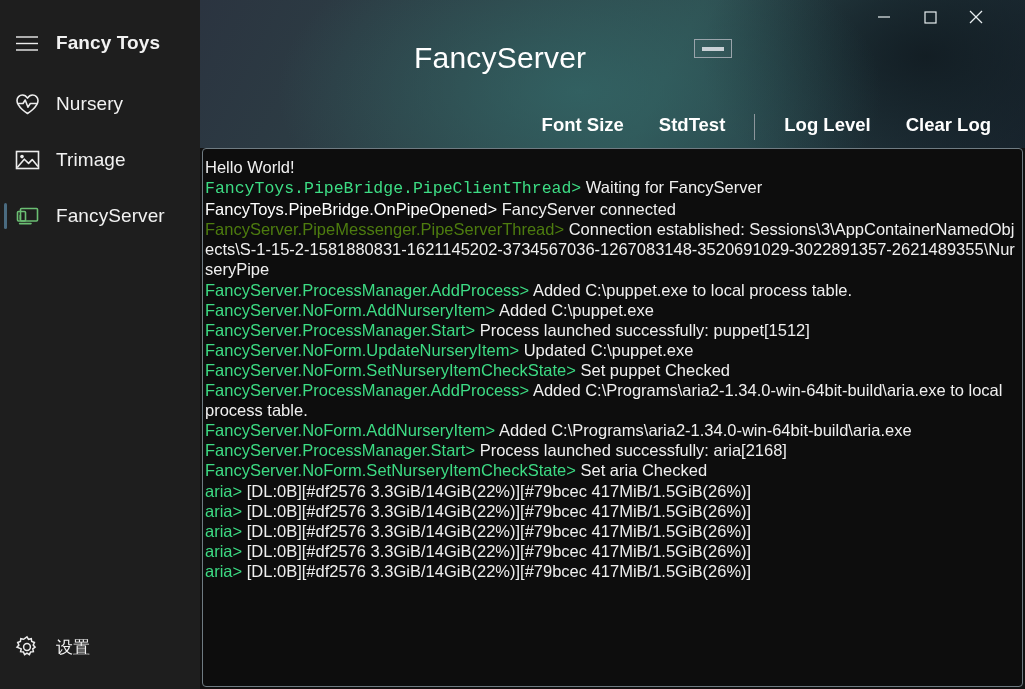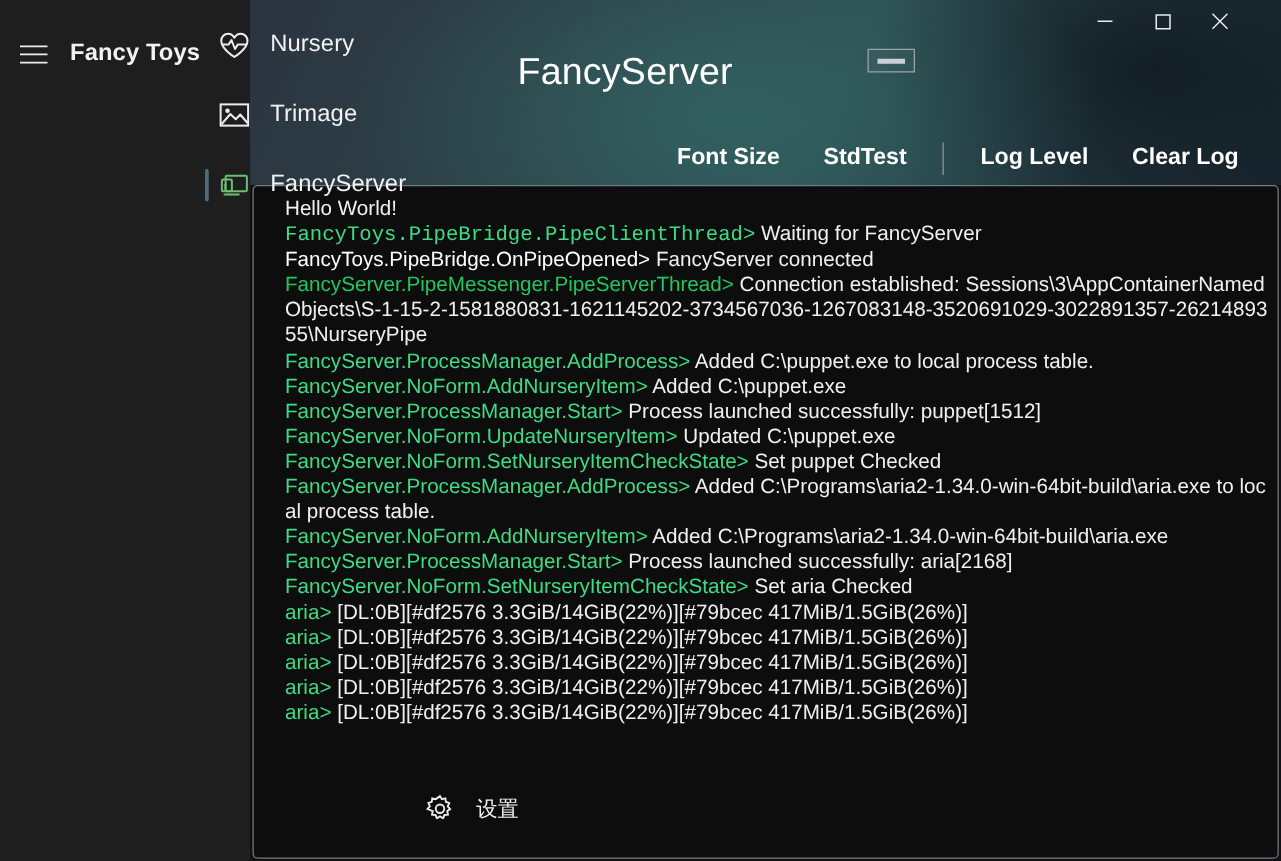--- a/index.html
+++ b/index.html
@@ -7,21 +7,21 @@
     width:1025px; height:689px; overflow:hidden;
     background:#000;
     font-family:"Liberation Sans", sans-serif;
   }
   #app { position:relative; width:1025px; height:689px; display:flex; background:#1c1c1c; }
 
   
   #sidebar {
     width:200px; height:689px; flex:0 0 200px;
     background:#1e1e1e;
-    display:flex; flex-direction:row;
+    display:flex; flex-direction:column;
     position:relative; z-index:5;
   }
   .nav-row {
     display:flex; align-items:center;
     height:48px; padding-left:14px; gap:16px;
     position:relative; cursor:default;
   }
   .nav-row .ic { width:26px; height:26px; flex:0 0 26px; display:flex; align-items:center; justify-content:center; }
   .nav-row .lbl { color:#f2f2f2; font-size:19px; letter-spacing:.1px; white-space:nowrap; }
   #hamburger-row { margin-top:18px; height:50px; }
@@ -82,21 +82,21 @@
   }
   #log-body {
     position:absolute; left:0; top:0; right:0; bottom:0;
     padding:8px 6px 6px 2px;
     overflow:hidden;
     font-family:"Liberation Sans", sans-serif;
     font-size:16.5px;
     line-height:20.1px;
     color:#f0f0f0;
   }
-  .log-line { white-space:normal; word-break:break-all;margin-left:23px; }
+  .log-line { white-space:normal; word-break:break-all; }
   .src { white-space:pre-wrap; }
   .msg { color:#f0f0f0; white-space:pre-wrap; }
 </style>
 </head>
 <body>
 
 <div id="app">
 
   <div id="sidebar">
 
@@ -202,21 +202,21 @@
         <div class="tb-btn">Clear Log</div>
       </div>
 
     </div>
 
     <div id="log-panel">
       <div id="log-body">
           <div class="log-line"><span class="msg" style="color: rgb(240, 240, 240);">Hello World!</span></div>
           <div class="log-line"><span class="src" style="color: rgb(61, 220, 132); font-family: Liberation Mono, monospace;">FancyToys.PipeBridge.PipeClientThread&gt;</span><span class="msg"> Waiting for FancyServer</span></div>
           <div class="log-line"><span class="src" style="color: #ffffff;">FancyToys.PipeBridge.OnPipeOpened&gt;</span><span class="msg"> FancyServer connected</span></div>
-          <div class="log-line"><span class="src" style="color: #22c55e; text-align: center;">FancyServer.PipeMessenger.PipeServerThread&gt;</span><span class="msg"> Connection established: Sessions\3\AppContainerNamedObjects\S-1-15-2-1581880831-1621145202-3734567036-1267083148-3520691029-3022891357-2621489355\NurseryPipe</span></div>
+          <div class="log-line"><span class="src" style="color: #4d7c0f; text-align: center;">FancyServer.PipeMessenger.PipeServerThread&gt;</span><span class="msg"> Connection established: Sessions\3\AppContainerNamedObjects\S-1-15-2-1581880831-1621145202-3734567036-1267083148-3520691029-3022891357-2621489355\NurseryPipe</span></div>
           <div class="log-line"><span class="src" style="color: rgb(61, 220, 132);">FancyServer.ProcessManager.AddProcess&gt;</span><span class="msg"> Added C:\puppet.exe to local process table.</span></div>
           <div class="log-line"><span class="src" style="color: rgb(61, 220, 132);">FancyServer.NoForm.AddNurseryItem&gt;</span><span class="msg"> Added C:\puppet.exe</span></div>
           <div class="log-line"><span class="src" style="color: rgb(61, 220, 132);">FancyServer.ProcessManager.Start&gt;</span><span class="msg"> Process launched successfully: puppet[1512]</span></div>
           <div class="log-line"><span class="src" style="color: rgb(61, 220, 132);">FancyServer.NoForm.UpdateNurseryItem&gt;</span><span class="msg"> Updated C:\puppet.exe</span></div>
           <div class="log-line"><span class="src" style="color: rgb(61, 220, 132);">FancyServer.NoForm.SetNurseryItemCheckState&gt;</span><span class="msg"> Set puppet Checked</span></div>
           <div class="log-line"><span class="src" style="color: rgb(61, 220, 132);">FancyServer.ProcessManager.AddProcess&gt;</span><span class="msg"> Added C:\Programs\aria2-1.34.0-win-64bit-build\aria.exe to local process table.</span></div>
           <div class="log-line"><span class="src" style="color: rgb(61, 220, 132);">FancyServer.NoForm.AddNurseryItem&gt;</span><span class="msg"> Added C:\Programs\aria2-1.34.0-win-64bit-build\aria.exe</span></div>
           <div class="log-line"><span class="src" style="color: rgb(61, 220, 132);">FancyServer.ProcessManager.Start&gt;</span><span class="msg"> Process launched successfully: aria[2168]</span></div>
           <div class="log-line"><span class="src" style="color: rgb(61, 220, 132);">FancyServer.NoForm.SetNurseryItemCheckState&gt;</span><span class="msg"> Set aria Checked</span></div>
           <div class="log-line"><span class="src" style="color: rgb(61, 220, 132);">aria&gt;</span><span class="msg"> [DL:0B][#df2576 3.3GiB/14GiB(22%)][#79bcec 417MiB/1.5GiB(26%)]</span></div>

